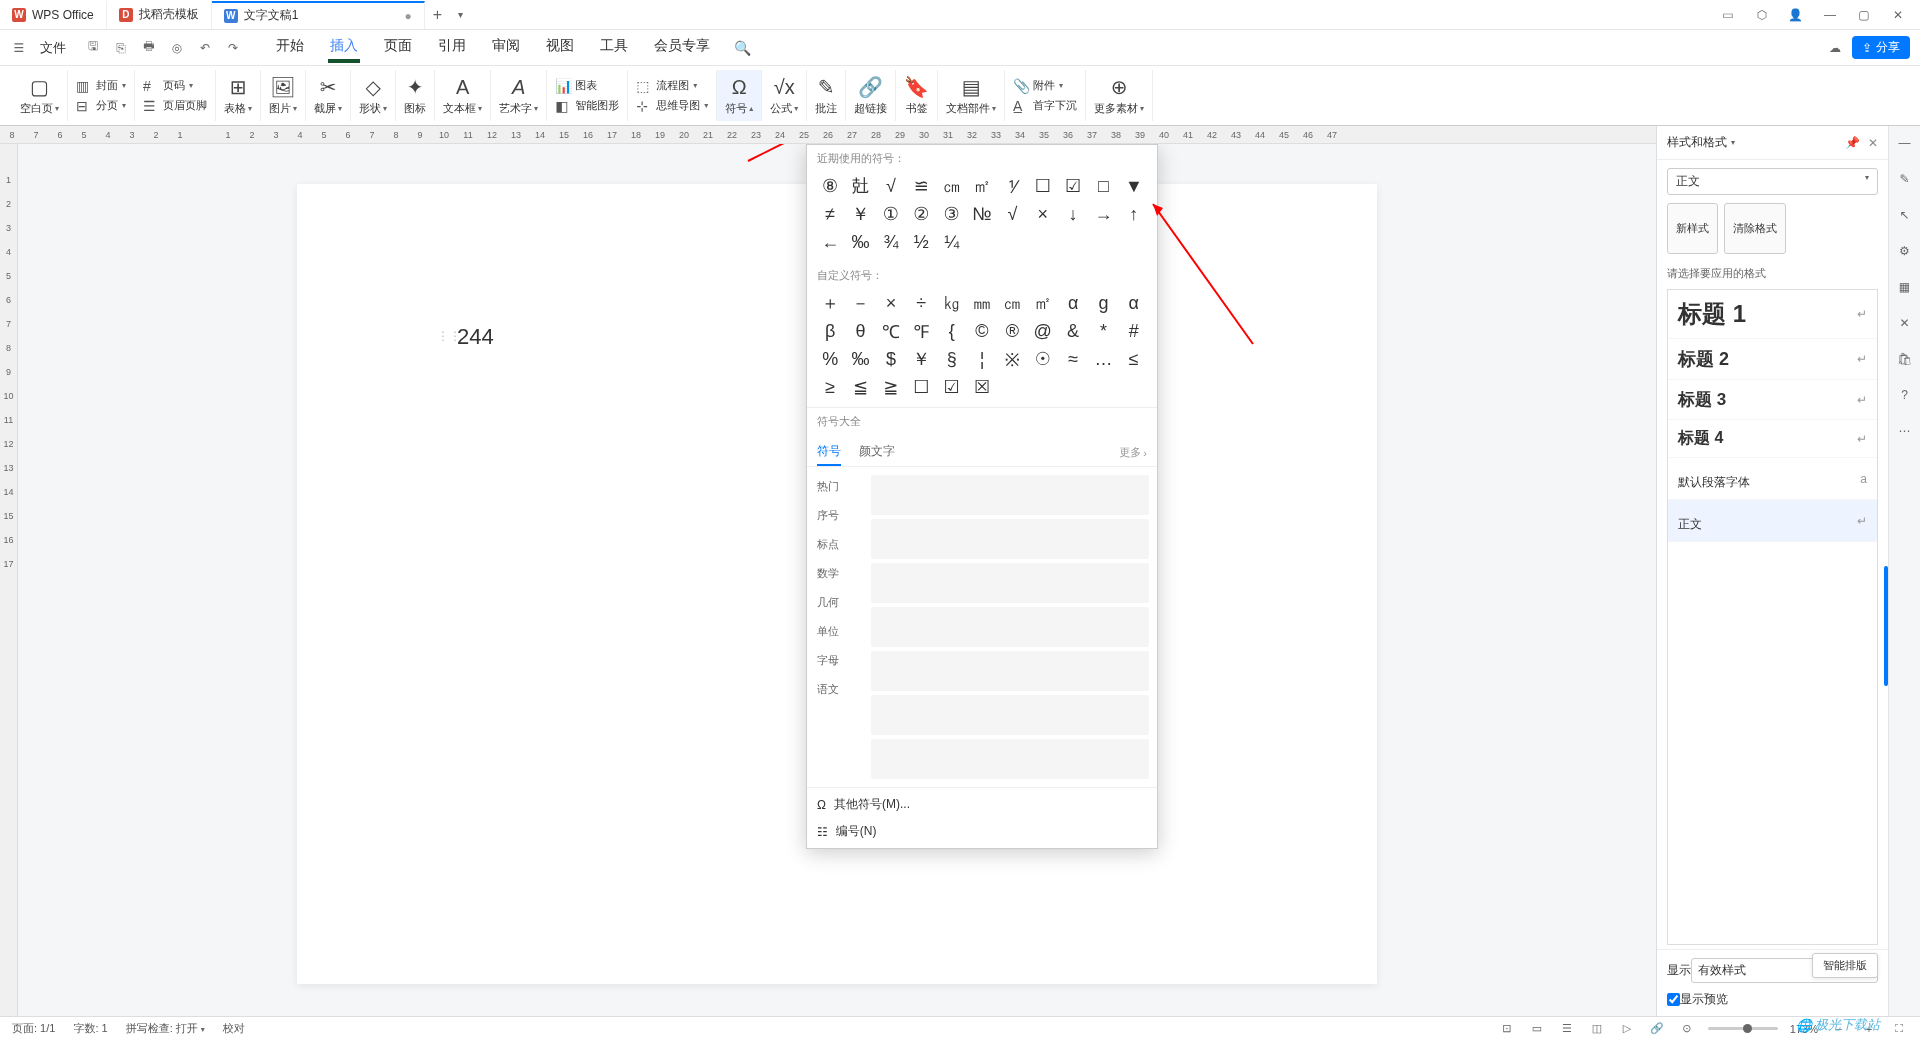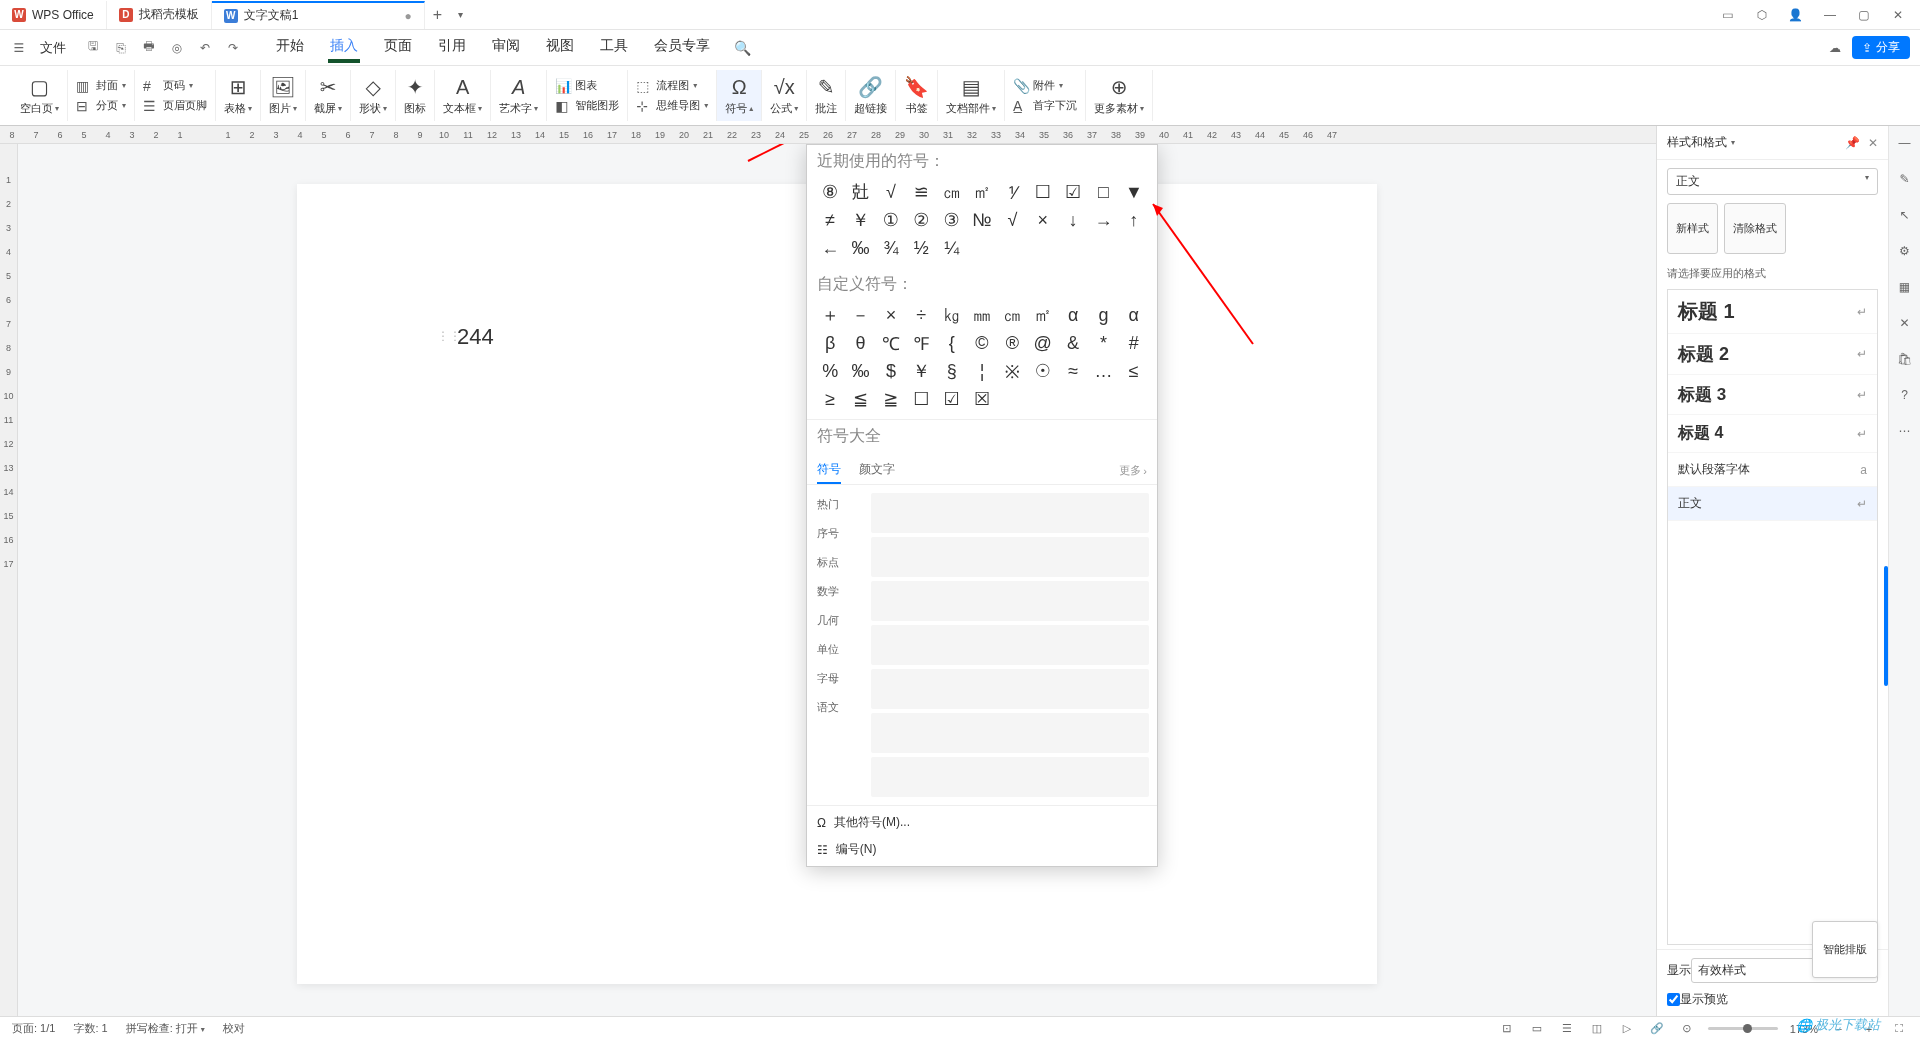--- a/index.html
+++ b/index.html
@@ -46,21 +46,21 @@
 .ruler-v { width: 18px; background: #f0f0f0; border-right: 1px solid #ddd; display: flex; flex-direction: column; align-items: center; font-size: 9px; color: #666; }
 .canvas-wrap { flex: 1; display: flex; flex-direction: column; }
 .canvas-body { flex: 1; display: flex; overflow: hidden; background: #f5f6f7; }
 .page-area { flex: 1; overflow: auto; padding: 40px 0 0 0; position: relative; }
 .page { width: 1080px; background: #fff; margin: 0 auto; min-height: 800px; box-shadow: 0 2px 8px rgba(0,0,0,.08); padding: 140px 160px; position: relative; }
 .page-handle { position: absolute; left: 140px; top: 145px; color: #bbb; font-size: 12px; cursor: move; }
 .page-text { font-size: 22px; }
 
 
 .symbol-panel { position: absolute; left: 788px; top: 0; width: 352px; background: #fff; border: 1px solid #ccc; box-shadow: 0 4px 20px rgba(0,0,0,.2); font-size: 12px; z-index: 100; }
-.panel-section-title { color: #888; padding: 6px 10px 4px; font-size: 16px; }
+.panel-section-title { color: #888; padding: 6px 10px 4px; font-size: 11px; }
 .symbol-grid { display: grid; grid-template-columns: repeat(11, 1fr); padding: 2px 8px 6px; }
 .symbol-cell { height: 28px; display: flex; align-items: center; justify-content: center; font-size: 18px; cursor: pointer; border-radius: 2px; }
 .panel-divider { border-top: 1px solid #eee; }
 .panel-tabs { display: flex; padding: 6px 10px 0; gap: 18px; border-bottom: 1px solid #eee; }
 .panel-tab { font-size: 12px; padding: 4px 0; cursor: pointer; color: #666; }
 .panel-tab.active { color: #0078ff; border-bottom: 2px solid #0078ff; }
 .panel-more { margin-left: auto; font-size: 11px; color: #999; cursor: pointer; display: flex; align-items: center; gap: 2px; }
 .panel-list { display: flex; padding: 8px; gap: 8px; }
 .panel-categories { width: 48px; display: flex; flex-direction: column; gap: 6px; }
 .panel-cat { font-size: 11px; color: #666; padding: 4px 2px; cursor: pointer; }
@@ -78,30 +78,30 @@
 .sidebar-header-title { font-size: 12px; display: flex; align-items: center; gap: 4px; }
 .sidebar-header-icons { margin-left: auto; display: flex; gap: 8px; color: #888; }
 .sidebar-select { margin: 8px 10px; border: 1px solid #ccc; border-radius: 3px; padding: 4px 8px; font-size: 12px; display: flex; justify-content: space-between; cursor: pointer; }
 .sidebar-btns { display: flex; gap: 6px; padding: 0 10px 8px; }
 .sidebar-btn { border: 1px solid #ccc; padding: 17px 8px; font-size: 11px; border-radius: 3px; cursor: pointer; background: #fafafa; }
 .sidebar-label { padding: 4px 10px; font-size: 11px; color: #666; }
 .style-list { flex: 1; border: 1px solid #ddd; margin: 4px 10px; overflow: auto; }
 .style-item { padding: 8px 10px; display: flex; justify-content: space-between; align-items: center; cursor: pointer; border-bottom: 1px solid #f5f5f5; }
 .style-item.selected { background: #eef4ff; }
 .style-item .sname { font-weight: bold; }
-.style-item .h1 { font-size: 20px; }
+.style-item .h1 { font-size: 24px; }
 .style-item .h2 { font-size: 18px; }
 .style-item .h3 { font-size: 17px; }
 .style-item .h4 { font-size: 16px; }
-.style-item .normal { font-size: 12px; font-weight: normal; }
+.style-item .normal { font-size: 12px; font-weight: normal; margin-top: 8px; }
 .style-item .return-icon { color: #999; font-size: 12px; }
 .sidebar-bottom { padding: 8px 10px; border-top: 1px solid #eee; display: flex; flex-direction: column; gap: 8px; }
 .sidebar-bottom-row { display: flex; align-items: center; gap: 0; font-size: 12px; }
 .sidebar-bottom-select { flex: 1; border: 1px solid #ccc; padding: 3px 6px; border-radius: 3px; display: flex; justify-content: space-between; cursor: pointer; }
-.smart-layout-btn { position: absolute; right: 42px; bottom: 38px; background: #fff; border: 1px solid #ccc; padding: 20px 10px; font-size: 11px; border-radius: 3px; cursor: pointer; box-shadow: 0 1px 4px rgba(0,0,0,.1); }
+.smart-layout-btn { position: absolute; right: 42px; bottom: 38px; background: #fff; border: 1px solid #ccc; padding: 4px 10px; font-size: 11px; border-radius: 3px; cursor: pointer; box-shadow: 0 1px 4px rgba(0,0,0,.1); }
 
 
 .iconrail { width: 32px; background: #f5f6f7; border-left: 1px solid #e5e5e5; display: flex; flex-direction: column; align-items: center; padding-top: 8px; gap: 18px; }
 .rail-icon { width: 18px; height: 18px; color: #666; cursor: pointer; display: flex; align-items: center; justify-content: center; }
 
 
 .statusbar { height: 24px; background: #fff; border-top: 1px solid #ddd; display: flex; align-items: center; padding: 0 12px; font-size: 11px; gap: 18px; color: #555; }
 .statusbar-right { margin-left: auto; display: flex; gap: 12px; align-items: center; }
 .zoom-slider { width: 70px; height: 3px; background: #ccc; position: relative; border-radius: 2px; }
 .zoom-slider::after { content: ''; position: absolute; left: 50%; top: -3px; width: 9px; height: 9px; background: #666; border-radius: 50%; }

